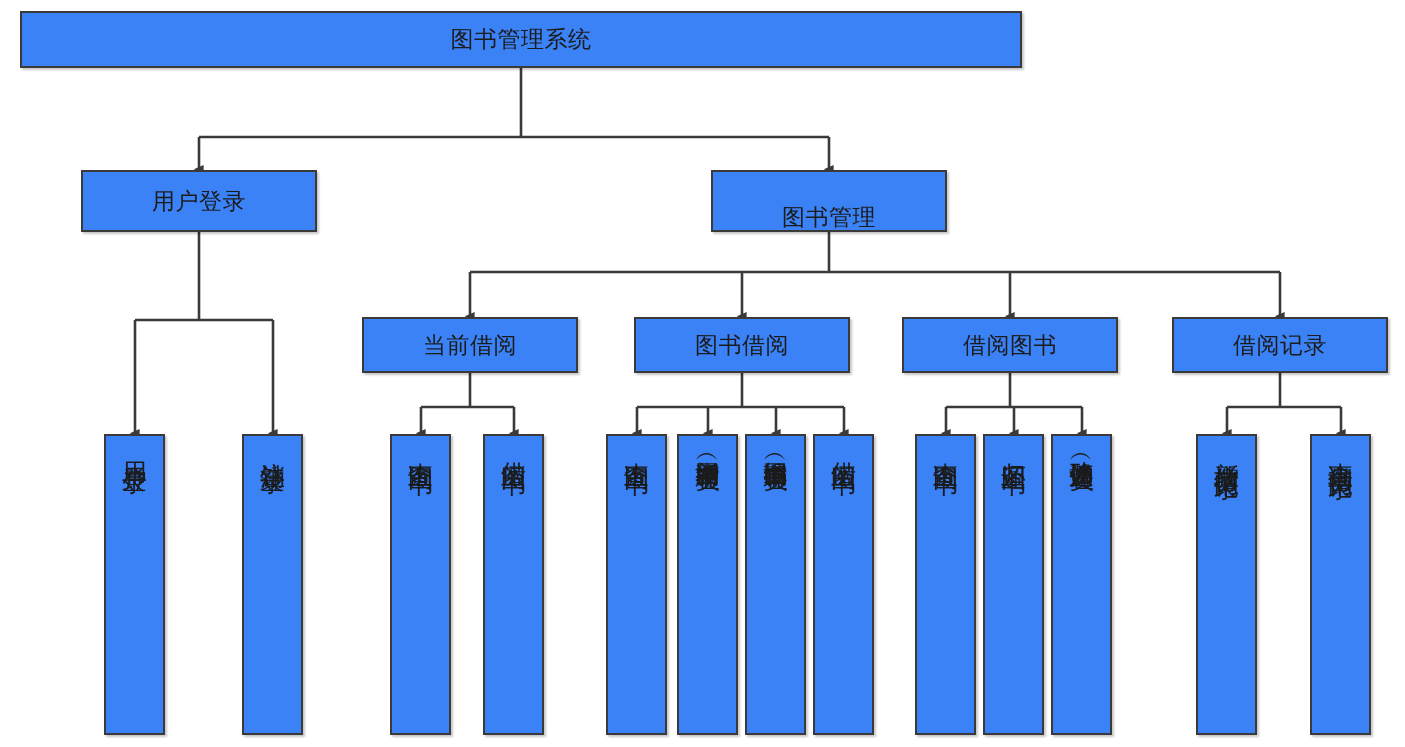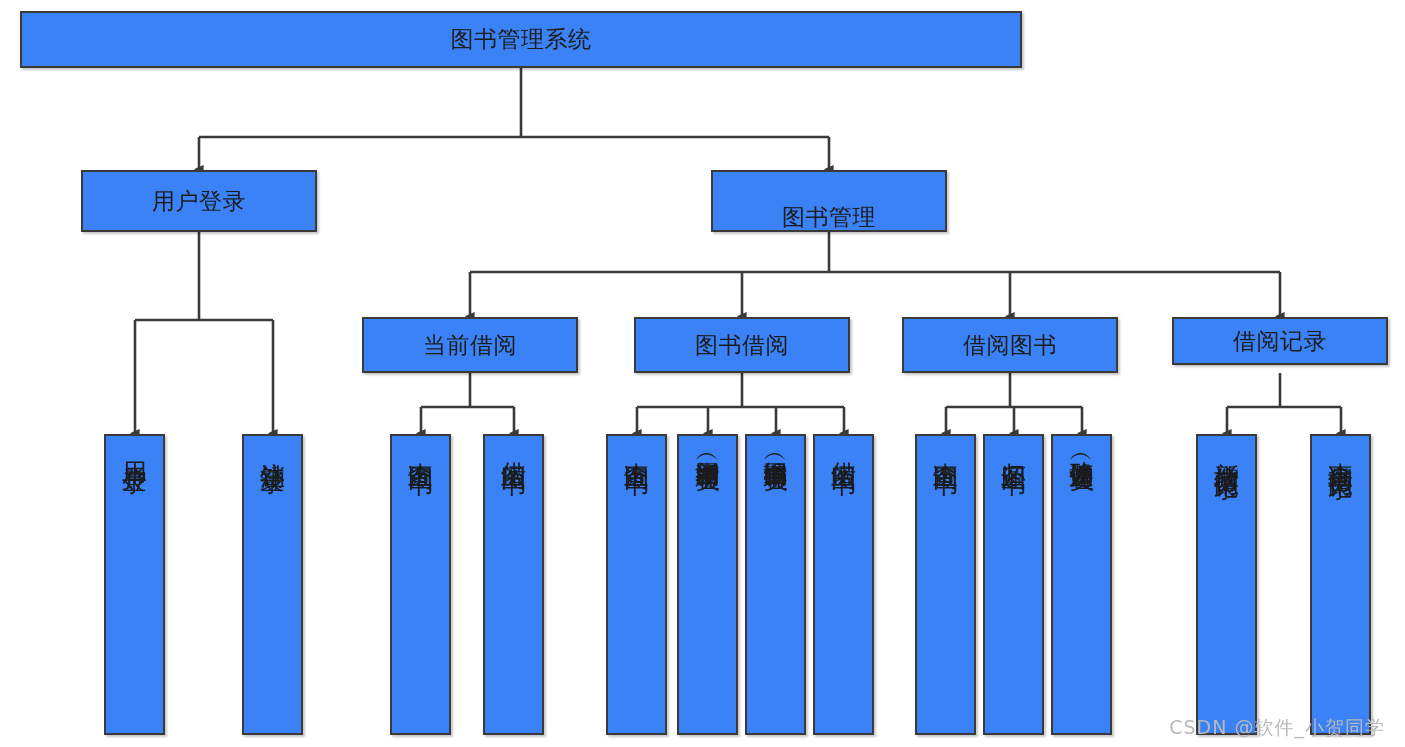--- a/index.html
+++ b/index.html
@@ -132,21 +132,21 @@
       </div>
       <div class="node horiz" style="left: 362px; top: 317px; width: 216px; height: 56px;">
         <span class="lbl">当前借阅</span>
       </div>
       <div class="node horiz" style="left: 634px; top: 317px; width: 216px; height: 56px;">
         <span class="lbl">图书借阅</span>
       </div>
       <div class="node horiz" style="left: 902px; top: 317px; width: 216px; height: 56px;">
         <span class="lbl">借阅图书</span>
       </div>
-      <div class="node horiz" style="left: 1172px; top: 317px; width: 216px; height: 48px;">
+      <div class="node horiz" style="left: 1172px; top: 317px; width: 216px; height: 56px;">
         <span class="lbl">借阅记录</span>
       </div>
       <div class="node vert" style="left: 104px; top: 434px; width: 61px; height: 301px;">
         <span class="lbl">用户登录</span>
       </div>
       <div class="node vert" style="left: 242px; top: 434px; width: 61px; height: 301px;">
         <span class="lbl">注销登录</span>
       </div>
       <div class="node vert" style="left: 390px; top: 434px; width: 61px; height: 301px;">
         <span class="lbl">查询图书</span>
@@ -176,15 +176,14 @@
         <span class="lbl">确认归还（管理员）</span>
       </div>
       <div class="node vert" style="left: 1196px; top: 434px; width: 61px; height: 301px;">
         <span class="lbl">新增借阅记录</span>
       </div>
       <div class="node vert" style="left: 1310px; top: 434px; width: 61px; height: 301px;">
         <span class="lbl">查询借阅记录</span>
       </div>
     </div>
 
-  <div class="watermark">CSDN @软件_小贺同学</div>
 
 </div>
 
 </body></html>

